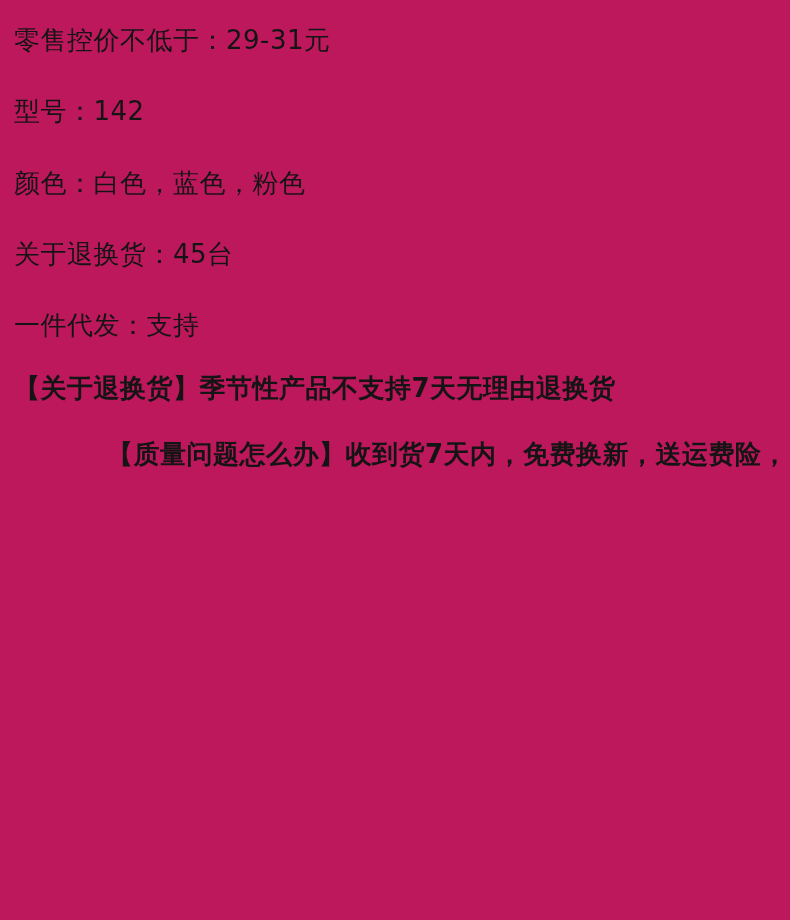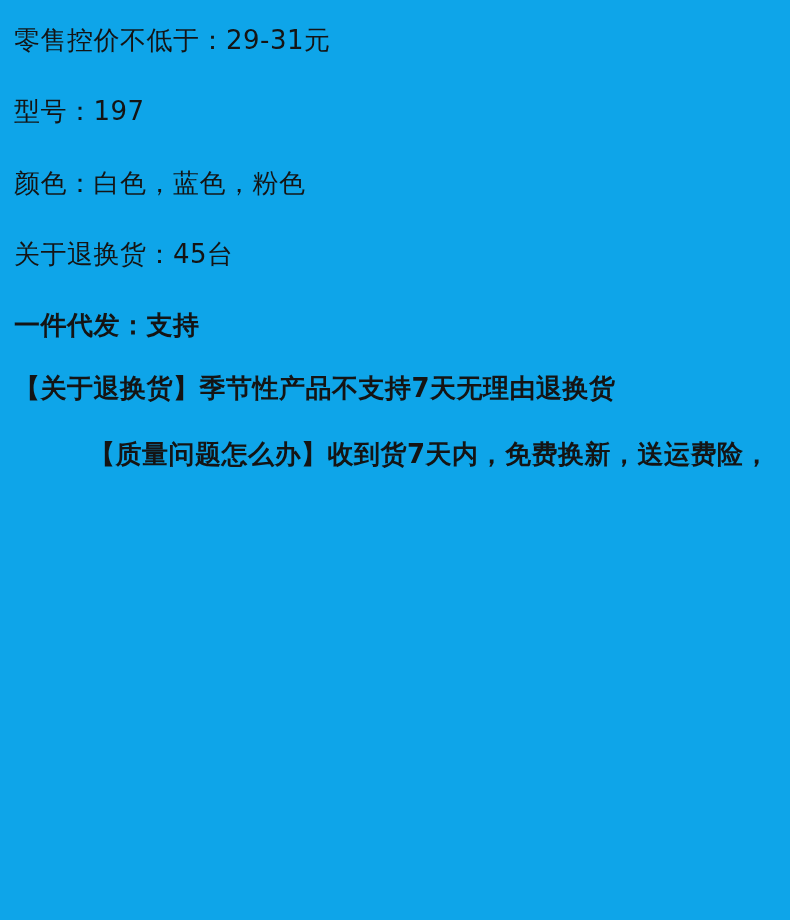--- a/index.html
+++ b/index.html
@@ -11,52 +11,51 @@
     width: 790px;
     height: 920px;
     font-family: "DejaVu Sans", "Liberation Sans", sans-serif;
     color: #1a1a1a;
     overflow: hidden;
   }
   .page {
     box-sizing: border-box;
     width: 790px;
     height: 920px;
-    padding: 24px 20px 0 14px;
-    background: #0ea5e9;
+    padding: 24px 2px 0 14px;
+    background: #be185d;
   }
   .line {
     font-size: 26px;
     line-height: 1.28;
     letter-spacing: 0.5px;
     color: #141414;
     margin: 0 0 38px 0;
     white-space: pre-wrap;
     word-break: break-all;
   }
   .line.tight {
     margin-bottom: 30px;
-    font-weight: bold;
   }
   .line.bold-lead {
     font-weight: 700;
     margin-bottom: 30px;
   }
   .line.wrap {
     line-height: 1.42;
     text-align: right;
   }
 </style>
 </head>
 <body>
 
 <div class="page">
 
   <p class="line">零售控价不低于：29-31元</p>
-  <p class="line">型号：197</p>
+  <p class="line">型号：142</p>
   <p class="line">颜色：白色，蓝色，粉色</p>
   <p class="line">关于退换货：45台</p>
   <p class="line tight">一件代发：支持</p>
 
   <p class="line bold-lead">【关于退换货】季节性产品不支持7天无理由退换货</p>
   <p class="line bold-lead wrap">【质量问题怎么办】收到货7天内，免费换新，送运费险，</p>
 
 </div>
 
 </body></html>

